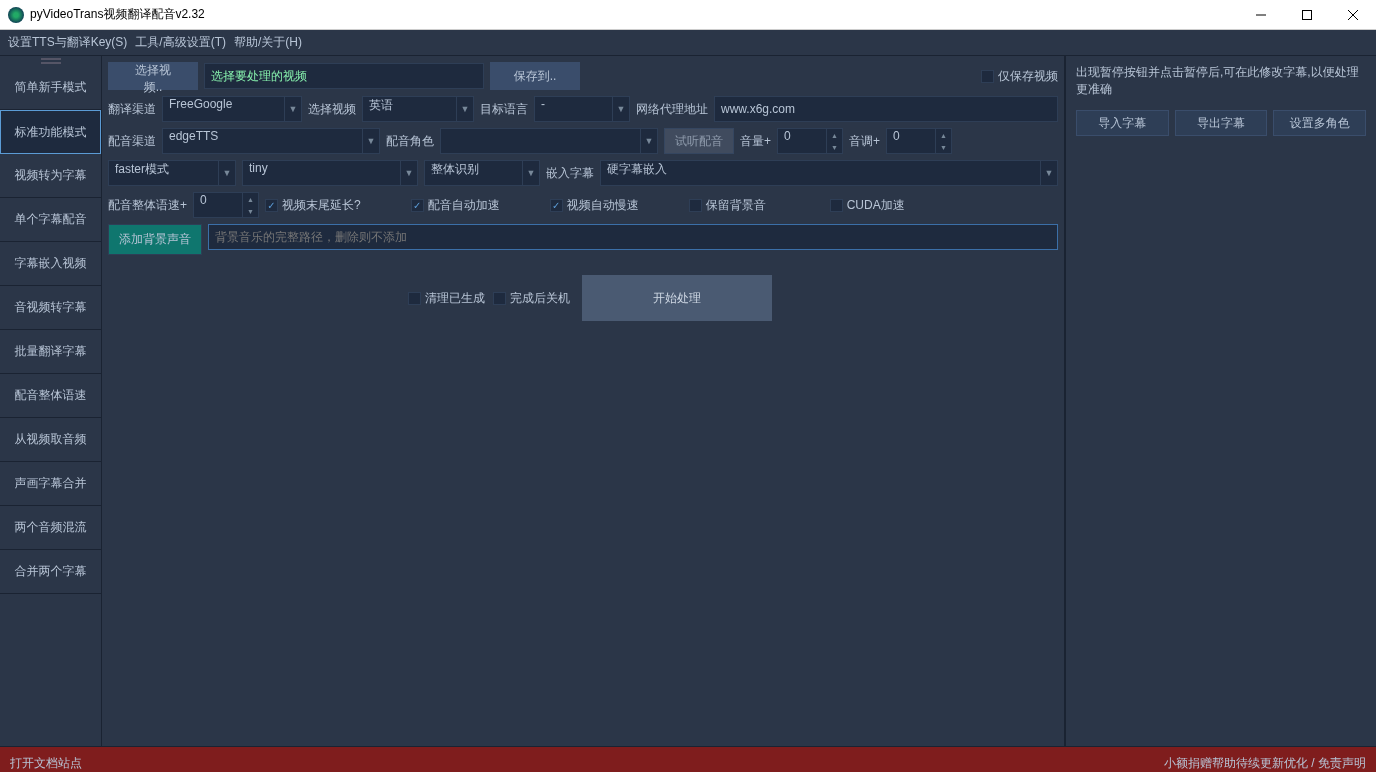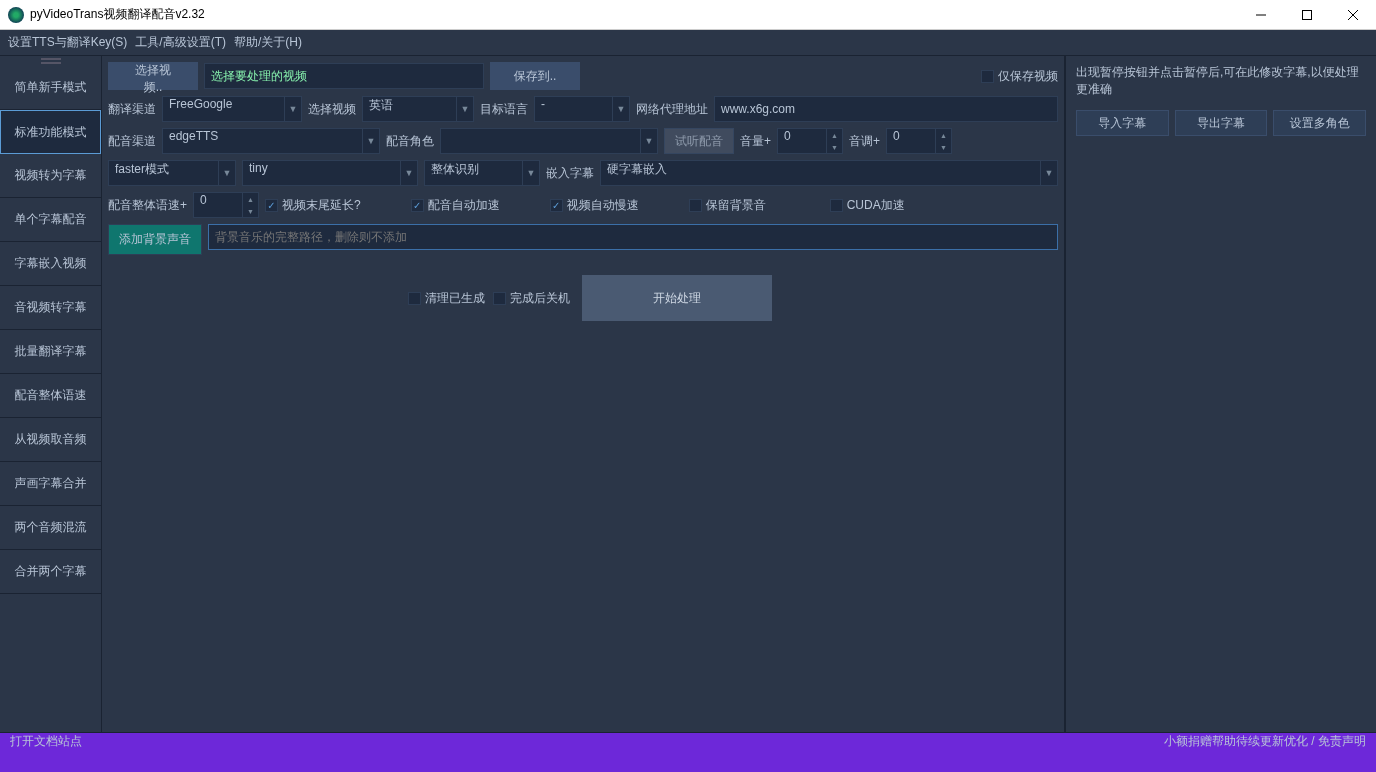--- a/index.html
+++ b/index.html
@@ -39,21 +39,21 @@
 .bgsound .tab{background:#0f766e;border:1px solid #2e3e56;padding:6px 10px}
 .bgsound .inp{flex:1;border:1px solid #3b6fa8}
 .proc{display:flex;align-items:center;gap:12px;margin-top:14px;margin-left:300px}
 .proc .opts{display:flex;flex-direction:row;gap:8px}
 .procbtn{width:190px;height:46px;background:#4a5a72;border:none;color:#cfd8e4;cursor:pointer}
 .right{width:312px;background:#2b3648;border-left:2px solid #1a2332;display:flex;flex-direction:column;padding:8px 10px}
 .right .tip{color:#b8c5d6;margin-bottom:6px}
 .right .panel{flex:1;background:#1e2a3e;border:1px solid #2e3e56;padding:8px;color:#6b7a8f;line-height:1.7;overflow:hidden;white-space:pre-wrap}
 .right .btns{display:flex;gap:6px;margin-top:6px}
 .right .btns .btn2{flex:1}
-.footer{height:40px;background:#6d28d9;border-top:1px solid #1a2332;display:flex;align-items:flex-start;padding:0 10px}
+.footer{height:26px;background:#7f1d1d;border-top:1px solid #1a2332;display:flex;align-items:flex-end;padding:0 10px}
 .footer .left{flex:1;color:#b8c5d6}
 .footer .right-txt{color:#b8c5d6}
 svg{display:block}
 </style>
 </head>
 <body>
 
 <div class="titlebar">
   <div class="icon"></div>
   <div class="title">pyVideoTrans视频翻译配音v2.32</div>

